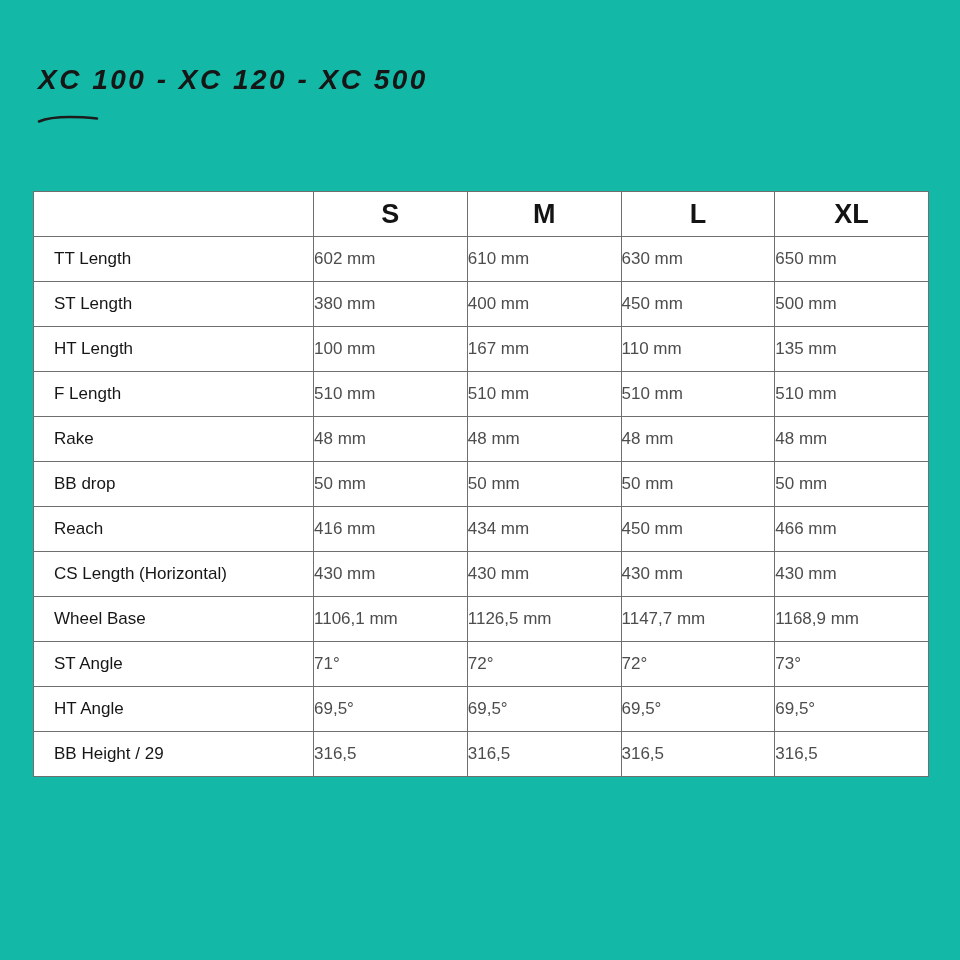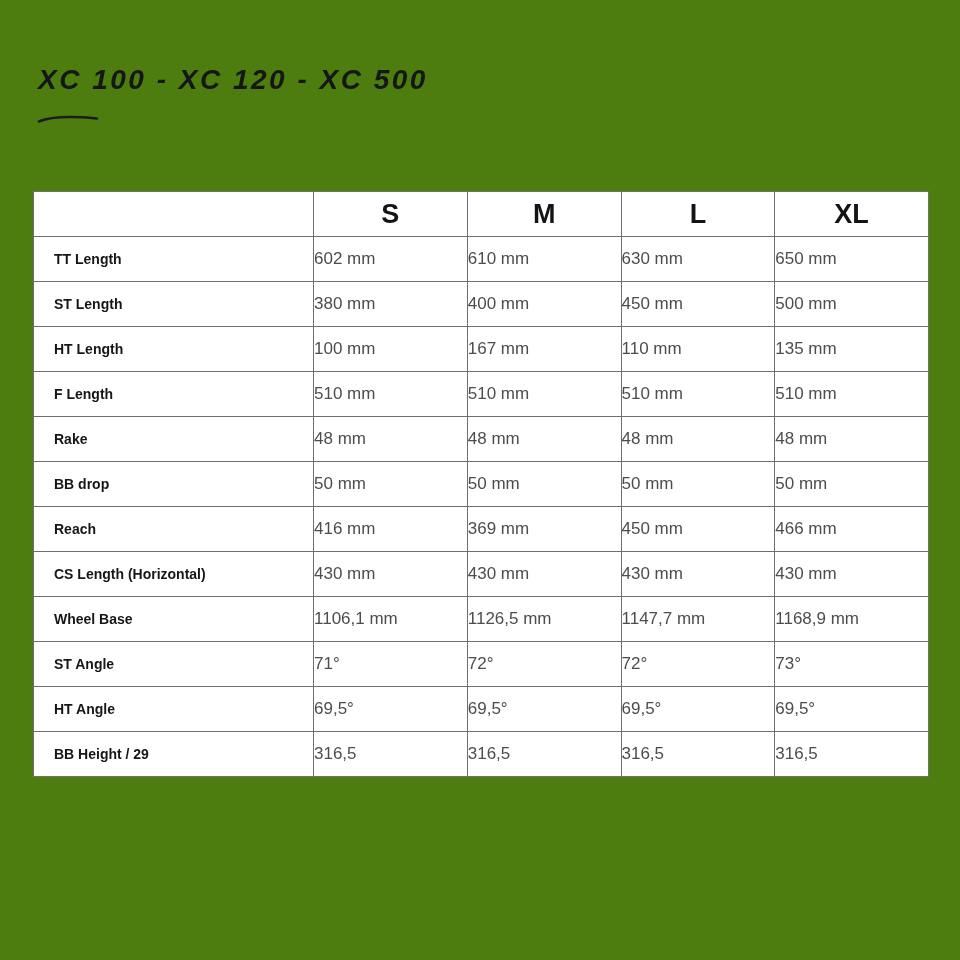--- a/index.html
+++ b/index.html
@@ -3,21 +3,21 @@
 <meta charset="utf-8">
 <style>
   * { margin: 0; padding: 0; box-sizing: border-box; }
   html, body {
     width: 960px; height: 960px;
     background: #ffffff;
     font-family: "Liberation Sans", sans-serif;
     overflow: hidden;
     position: relative;
   }
-  .page { position: relative; width: 960px; height: 960px; background: #4d7c0f; }
+  .page { position: relative; width: 960px; height: 960px; background: #14b8a6; }
 
   .page-title {
     position: absolute;
     left: 38px; top: 64px;
     font-size: 28px;
     font-weight: bold;
     font-style: italic;
     letter-spacing: 2.5px;
     color: #161616;
     white-space: nowrap;
@@ -47,22 +47,22 @@
   tr.data-row   { height: 45px; }
 
   th.size-header {
     font-size: 27px;
     font-weight: bold;
     color: #141414;
     text-align: center;
     vertical-align: middle;
   }
   td.row-label {
-    font-size: 14px;
-    font-weight: bold;
+    font-size: 17px;
+    font-weight: normal;
     color: #161616;
     text-align: left;
     padding-left: 20px;
     vertical-align: middle;
     margin-top: 32px;
   }
   td.cell-value {
     font-size: 17px;
     font-weight: normal;
     color: #4d4d4d;
@@ -137,21 +137,21 @@
       <tr class="data-row">
         <td class="row-label">BB drop</td>
         <td class="cell-value">50 mm</td>
         <td class="cell-value">50 mm</td>
         <td class="cell-value">50 mm</td>
         <td class="cell-value">50 mm</td>
       </tr>
       <tr class="data-row">
         <td class="row-label">Reach</td>
         <td class="cell-value">416 mm</td>
-        <td class="cell-value">369 mm</td>
+        <td class="cell-value">434 mm</td>
         <td class="cell-value">450 mm</td>
         <td class="cell-value">466 mm</td>
       </tr>
       <tr class="data-row">
         <td class="row-label">CS Length (Horizontal)</td>
         <td class="cell-value">430 mm</td>
         <td class="cell-value">430 mm</td>
         <td class="cell-value">430 mm</td>
         <td class="cell-value">430 mm</td>
       </tr>

